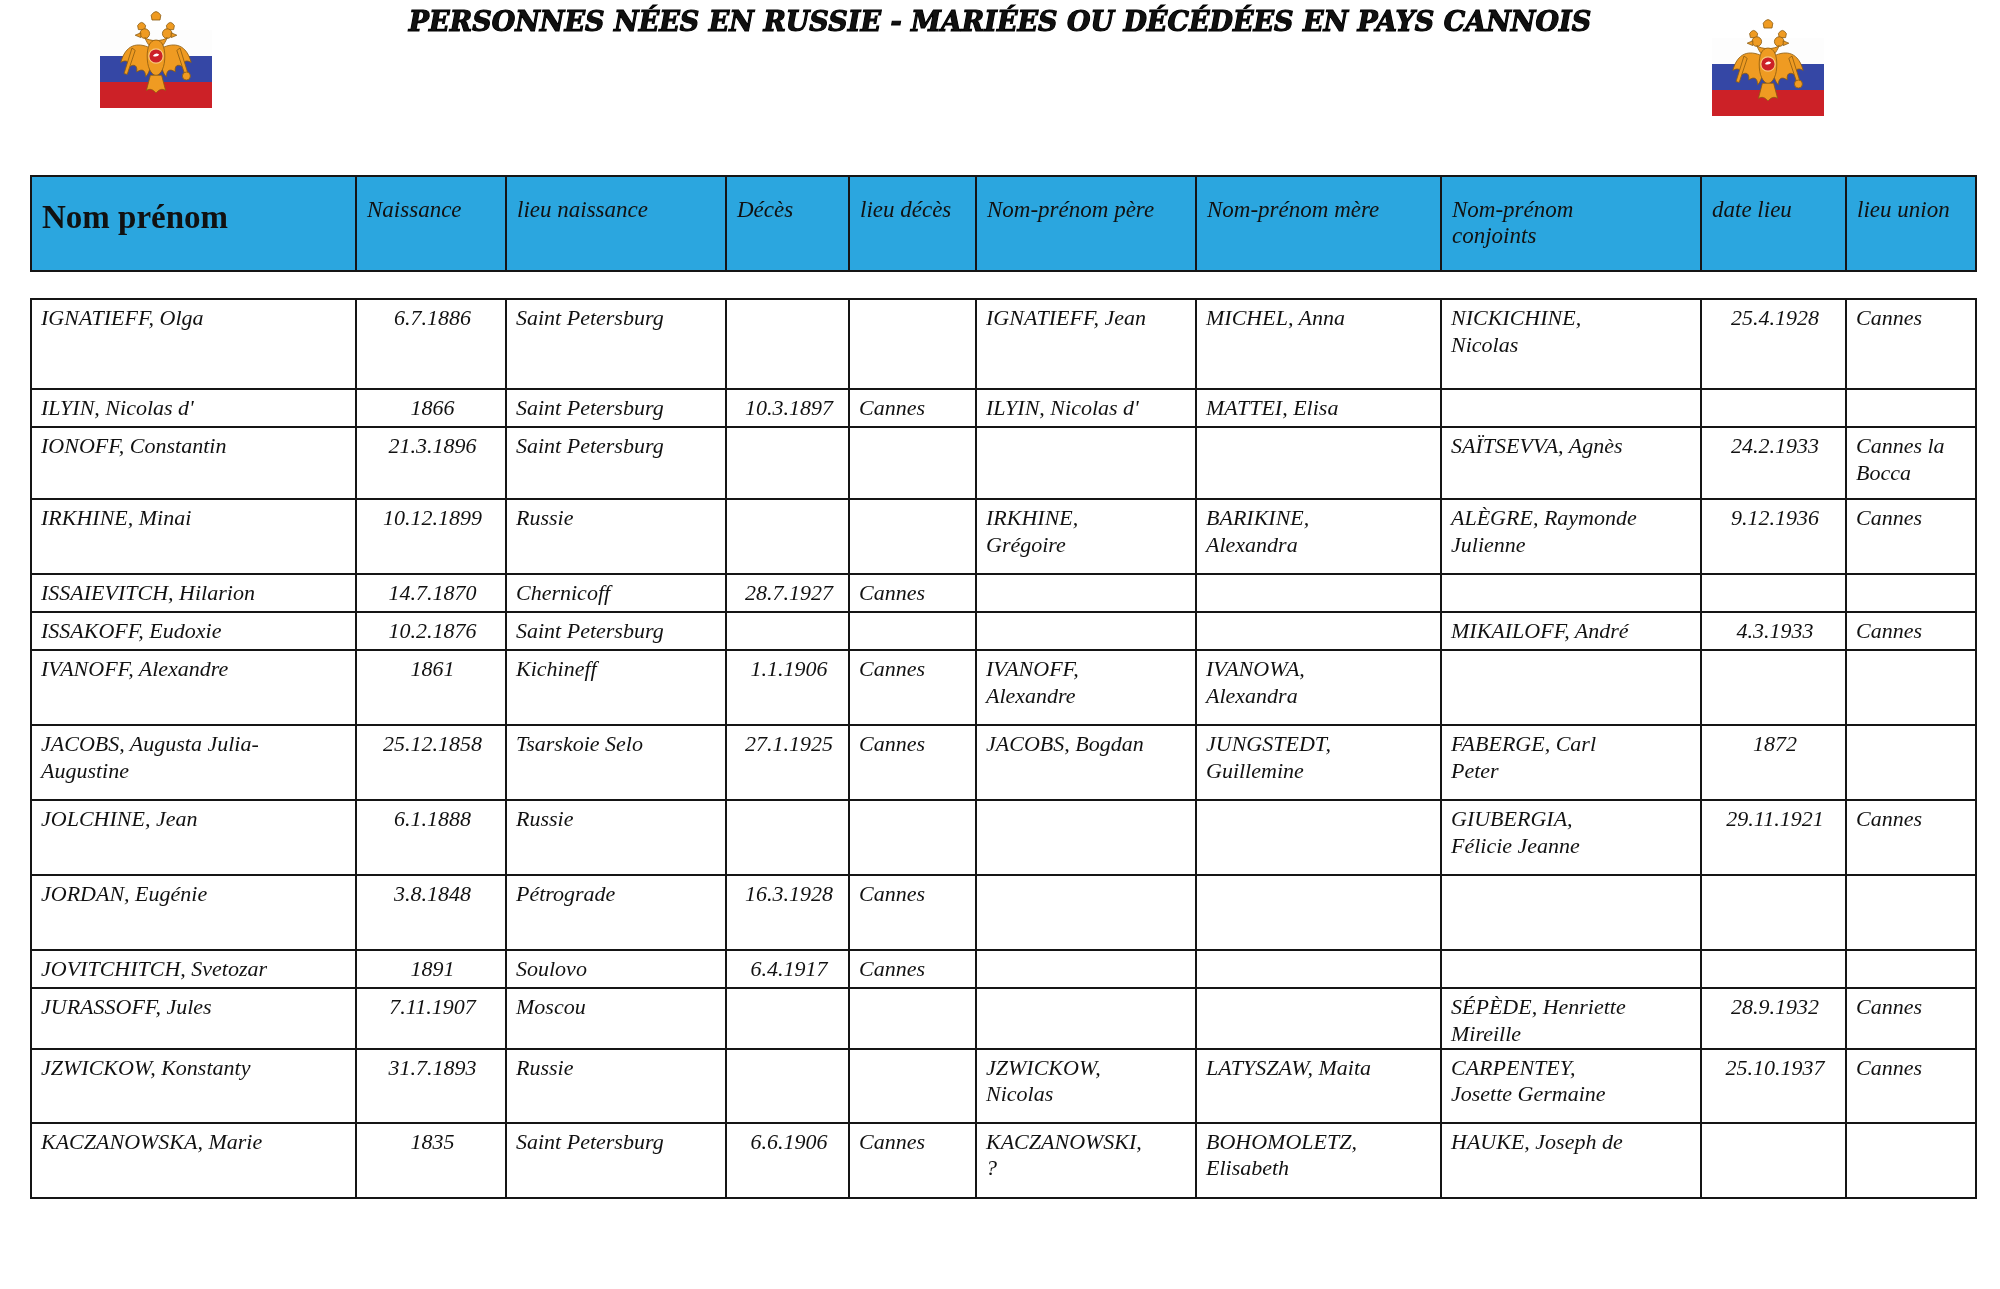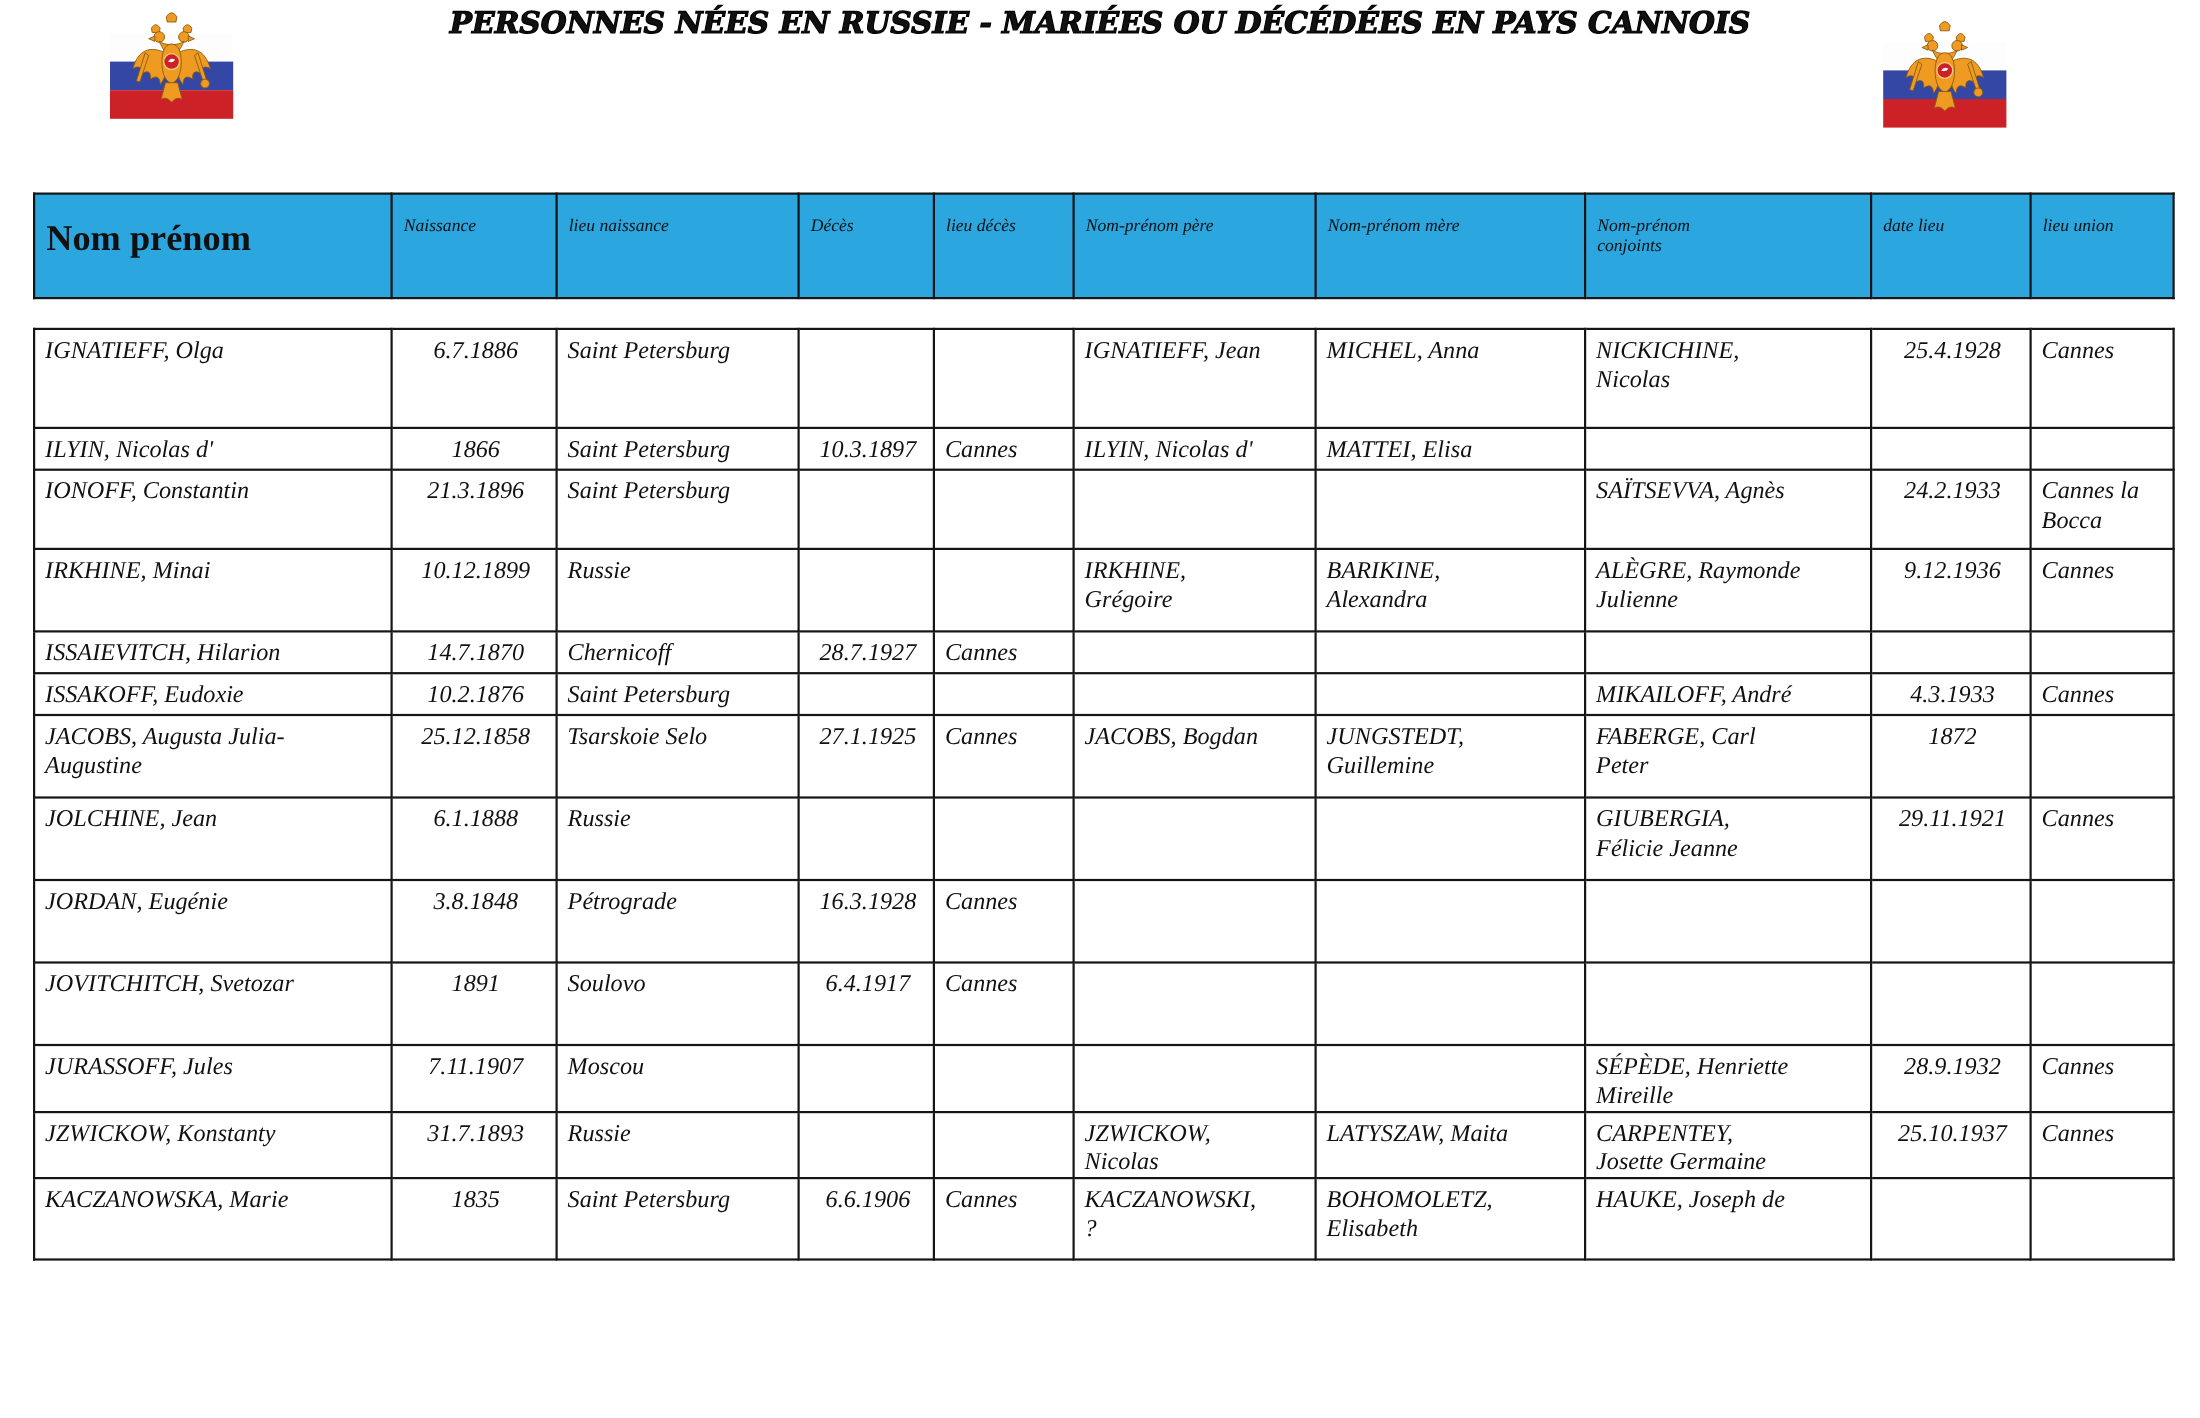--- a/index.html
+++ b/index.html
@@ -33,21 +33,21 @@
   table{border-collapse:collapse;table-layout:fixed;}
   .header-table{position:absolute;top:175px;left:30px;width:1945px;}
   .body-table{position:absolute;top:298px;left:30px;width:1945px;}
 
   .header-table th{
     background:var(--header-bg);
     border:2px solid #151515;
     height:95px;vertical-align:top;text-align:left;
     padding:20px 6px 0 10px;
     font-family:"Liberation Serif",serif;font-style:italic;font-weight:normal;
-    font-size:16px;white-space:pre-line;line-height:1.15;
+    font-size:23px;white-space:pre-line;line-height:1.15;
   }
   .header-table th:first-child{
     font-style:normal;font-weight:bold;font-size:33px;padding-top:22px;
   }
 
   .body-table td{
     border:2px solid #151515;
     vertical-align:top;text-align:left;
     padding:5px 6px 0 9px;
     font-family:"Liberation Serif",serif;font-style:italic;
@@ -251,20 +251,34 @@
           <td>Saint Petersburg</td>
           <td></td>
           <td></td>
           <td></td>
           <td></td>
           <td>MIKAILOFF, André</td>
           <td>4.3.1933</td>
           <td>Cannes</td>
         </tr>
         <tr>
+          <td>IVANOFF, Alexandre</td>
+          <td>1861</td>
+          <td>Kichineff</td>
+          <td>1.1.1906</td>
+          <td>Cannes</td>
+          <td>IVANOFF,
+Alexandre</td>
+          <td>IVANOWA,
+Alexandra</td>
+          <td></td>
+          <td></td>
+          <td></td>
+        </tr>
+        <tr>
           <td>JACOBS, Augusta Julia-
 Augustine</td>
           <td>25.12.1858</td>
           <td>Tsarskoie Selo</td>
           <td>27.1.1925</td>
           <td>Cannes</td>
           <td>JACOBS, Bogdan</td>
           <td>JUNGSTEDT,
 Guillemine</td>
           <td>FABERGE, Carl

